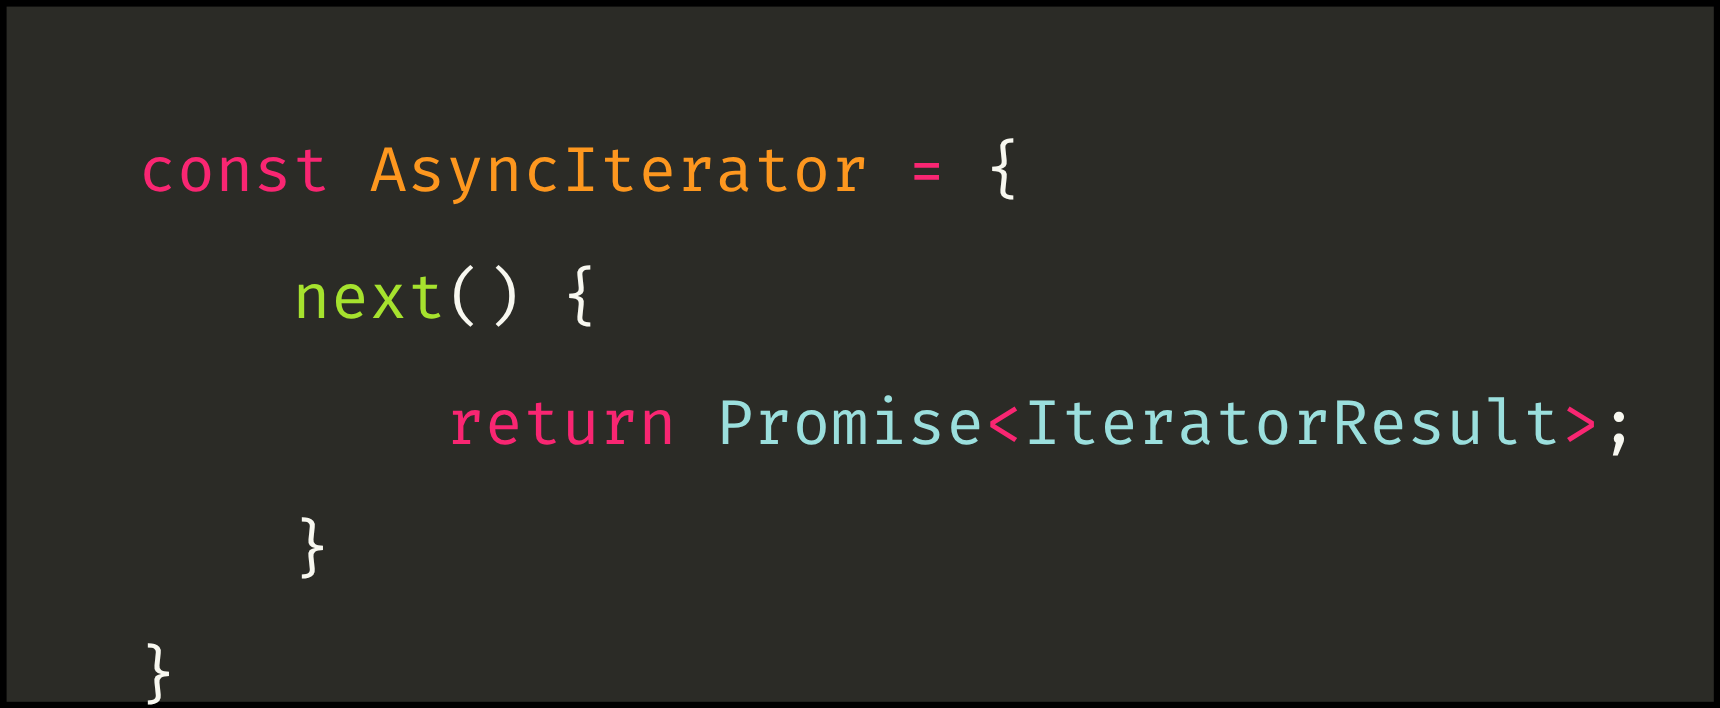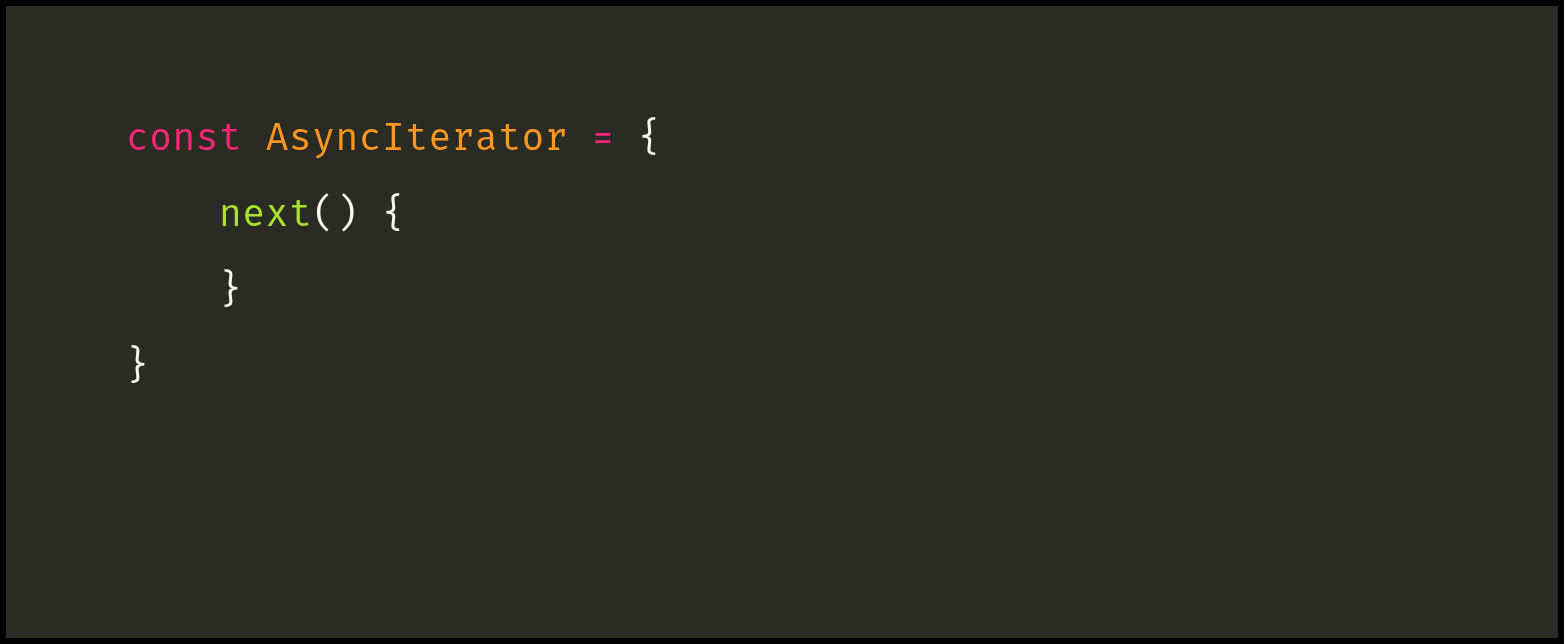--- a/index.html
+++ b/index.html
@@ -12,36 +12,37 @@
       width: 1564px;
       height: 644px;
       padding: 6px;
       font-family: "Fira Code", "Source Code Pro", "Consolas", "Monaco", monospace;
     }
     .code-block {
       background: #2b2b26;
       width: 100%;
       height: 100%;
       padding: 95px 120px;
-      font-size: 37px;
+      font-size: 56px;
       line-height: 2.05;
       font-weight: 400;
       letter-spacing: 0.5px;
     }
     .line {
       white-space: pre;
     }
     .tok-keyword { color: #f92672; }
     .tok-class   { color: #fd971f; }
     .tok-method  { color: #a6e22e; margin-top: 16px; }
     .tok-type    { color: #9bdfdd; }
     .tok-punct   { color: #f8f8f0; }
     .tok-op      { color: #f92672; }
   </style>
 </head>
 <body>
 
 <div class="code-block">
   <div class="line"><span class="tok-keyword">const</span><span class="tok-punct"> </span><span class="tok-class">AsyncIterator</span><span class="tok-punct"> </span><span class="tok-op">=</span><span class="tok-punct"> </span><span class="tok-punct">{</span></div>
   <div class="line"><span class="tok-punct">    </span><span class="tok-method">next</span><span class="tok-punct">()</span><span class="tok-punct"> </span><span class="tok-punct">{</span></div>
+  <div class="line"><span class="tok-punct">        </span><span class="tok-keyword">return</span><span class="tok-punct"> </span><span class="tok-type">Promise</span><span class="tok-op">&lt;</span><span class="tok-type">IteratorResult</span><span class="tok-op">&gt;</span><span class="tok-punct">;</span></div>
   <div class="line"><span class="tok-punct">    </span><span class="tok-punct">}</span></div>
   <div class="line"><span class="tok-punct">}</span></div>
 </div>
 
 </body></html>

